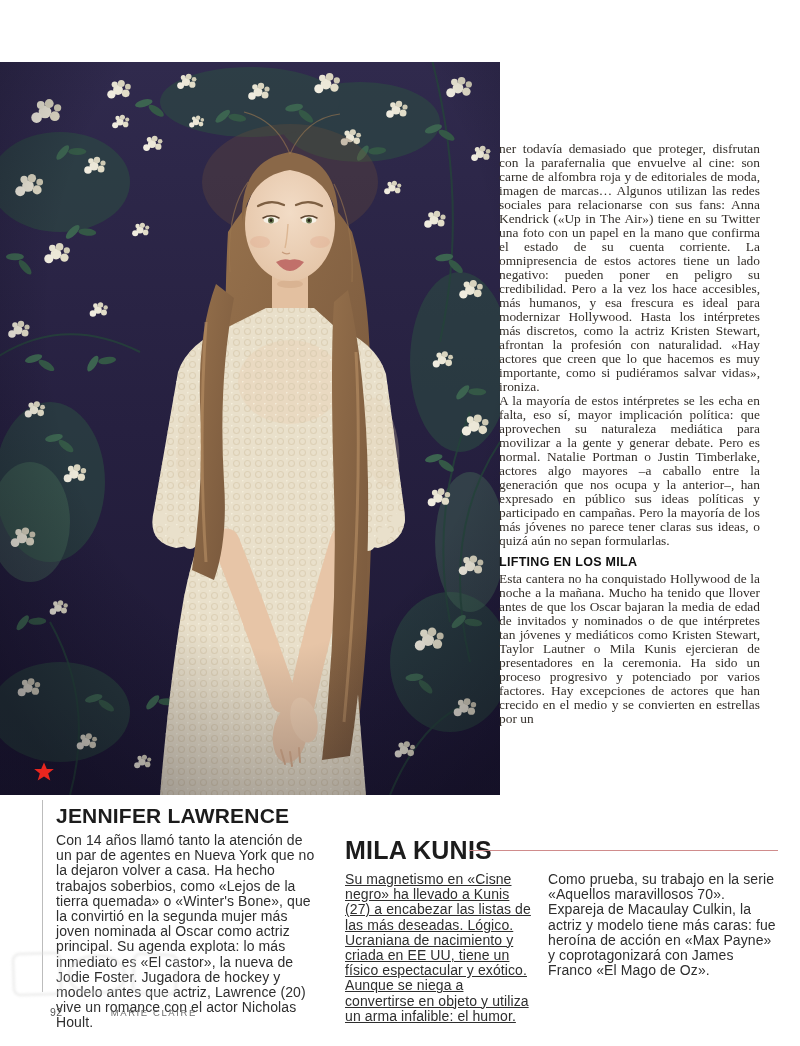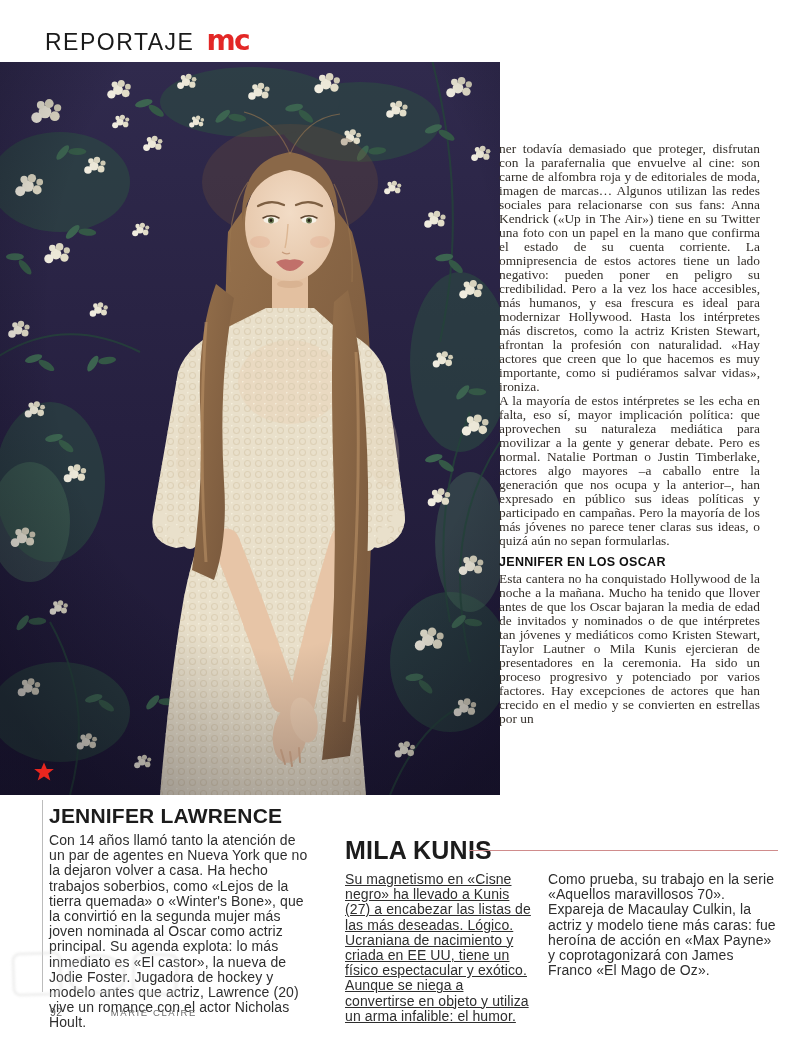--- a/index.html
+++ b/index.html
@@ -16,21 +16,21 @@
   
   .main-col{position:absolute;left:499px;top:142px;width:261px;
             font-family:"Liberation Serif",serif;font-size:13.4px;line-height:14px;
             color:#342f2a;text-align:justify;}
   .main-col p{margin:0 0 0 0;}
   .main-col p + p{margin-top:0;}
   .subhead{font-family:"Liberation Sans",sans-serif;font-weight:bold;font-size:12.5px;
            letter-spacing:.3px;color:#101010;margin:7px 0 3px 0;text-align:left;}
   
   .vrule{position:absolute;left:42px;top:800px;width:1px;height:192px;background:#bcbcbc;}
-  .jennifer{position:absolute;left:49px;top:804px;width:264px;}
+  .jennifer{position:absolute;left:56px;top:804px;width:264px;}
   .profile-title{font-size:21px;font-weight:bold;letter-spacing:.2px;color:#1c1c1c;margin:0 0 5px 0;}
   .profile-body{font-size:14px;line-height:15.2px;color:#2e2e2e;letter-spacing:.1px;margin:0;}
   
   .mila{position:absolute;left:345px;top:836px;width:433px;}
   .mila-head-row{position:relative;height:32px;}
   .mila .profile-title{font-size:25px;}
   .mila-rule{position:absolute;left:124px;top:14px;width:309px;height:1px;background:#d08c8c;}
   .mila-cols{display:flex;gap:12px;margin-top:4px;}
   .mila-col-left{width:191px;text-decoration:underline;}
   .mila-col-right{width:230px;}
@@ -44,24 +44,20 @@
   .watermark i{display:block;border:3px solid #dededd;border-radius:8px;}
   .watermark i:nth-child(1){width:44px;height:38px;transform:rotate(-2deg);}
   .watermark i:nth-child(2){width:52px;height:34px;border-radius:50% 50% 40% 40%;}
   .watermark i:nth-child(3){width:40px;height:36px;transform:rotate(3deg);}
 </style>
 </head>
 <body>
 
 <div class="page">
 
-  <div class="masthead">
-    <span class="section-label">REPORTAJE</span>
-    <span class="mc-logo">mc</span>
-  </div>
 
   <div class="photo">
     <svg width="500" height="733" viewBox="0 0 500 733" xmlns="http://www.w3.org/2000/svg">
       <defs>
         <linearGradient id="bgGrad" x1="0" y1="0" x2="0" y2="1">
           <stop offset="0" stop-color="#302a4d"></stop>
           <stop offset="0.5" stop-color="#262040"></stop>
           <stop offset="1" stop-color="#1d1834"></stop>
         </linearGradient>
         <radialGradient id="vig" cx="55%" cy="35%" r="75%">
@@ -251,21 +247,21 @@
 
       <g transform="translate(44 710)">
         <polygon points="0,-9.5 2.8,-2.9 9.8,-2.9 4.2,1.6 6.3,8.4 0,4.4 -6.3,8.4 -4.2,1.6 -9.8,-2.9 -2.8,-2.9" fill="#e8261f"></polygon>
       </g>
     </svg>
   </div>
 
   <div class="main-col">
     <p>ner todavía demasiado que proteger, disfrutan con la parafernalia que envuelve al cine: son carne de alfombra roja y de editoriales de moda, imagen de marcas… Algunos utilizan las redes sociales para relacionarse con sus fans: Anna Kendrick («Up in The Air») tiene en su Twitter una foto con un papel en la mano que confirma el estado de su cuenta corriente. La omnipresencia de estos actores tiene un lado negativo: pueden poner en peligro su credibilidad. Pero a la vez los hace accesibles, más humanos, y esa frescura es ideal para modernizar Hollywood. Hasta los intérpretes más discretos, como la actriz Kristen Stewart, afrontan la profesión con naturalidad. «Hay actores que creen que lo que hacemos es muy importante, como si pudiéramos salvar vidas», ironiza.</p>
     <p>A la mayoría de estos intérpretes se les echa en falta, eso sí, mayor implicación política: que aprovechen su naturaleza mediática para movilizar a la gente y generar debate. Pero es normal. Natalie Portman o Justin Timberlake, actores algo mayores –a caballo entre la generación que nos ocupa y la anterior–, han expresado en público sus ideas políticas y participado en campañas. Pero la mayoría de los más jóvenes no parece tener claras sus ideas, o quizá aún no sepan formularlas.</p>
-    <h3 class="subhead">JENNIFER EN LOS OSCAR</h3>
+    <h3 class="subhead">LIFTING EN LOS MILA</h3>
     <p>Esta cantera no ha conquistado Hollywood de la noche a la mañana. Mucho ha tenido que llover antes de que los Oscar bajaran la media de edad de invitados y nominados o de que intérpretes tan jóvenes y mediáticos como Kristen Stewart, Taylor Lautner o Mila Kunis ejercieran de presentadores en la ceremonia. Ha sido un proceso progresivo y potenciado por varios factores. Hay excepciones de actores que han crecido en el medio y se convierten en estrellas por un</p>
   </div>
 
   <div class="vrule"></div>
   <div class="jennifer">
     <h2 class="profile-title">JENNIFER LAWRENCE</h2>
     <p class="profile-body">Con 14 años llamó tanto la atención de un par de agentes en Nueva York que no la dejaron volver a casa. Ha hecho trabajos soberbios, como «Lejos de la tierra quemada» o «Winter's Bone», que la convirtió en la segunda mujer más joven nominada al Oscar como actriz principal. Su agenda explota: lo más inmediato es «El castor», la nueva de Jodie Foster. Jugadora de hockey y modelo antes que actriz, Lawrence (20) vive un romance con el actor Nicholas Hoult.</p>
   </div>
 
   <div class="mila">

